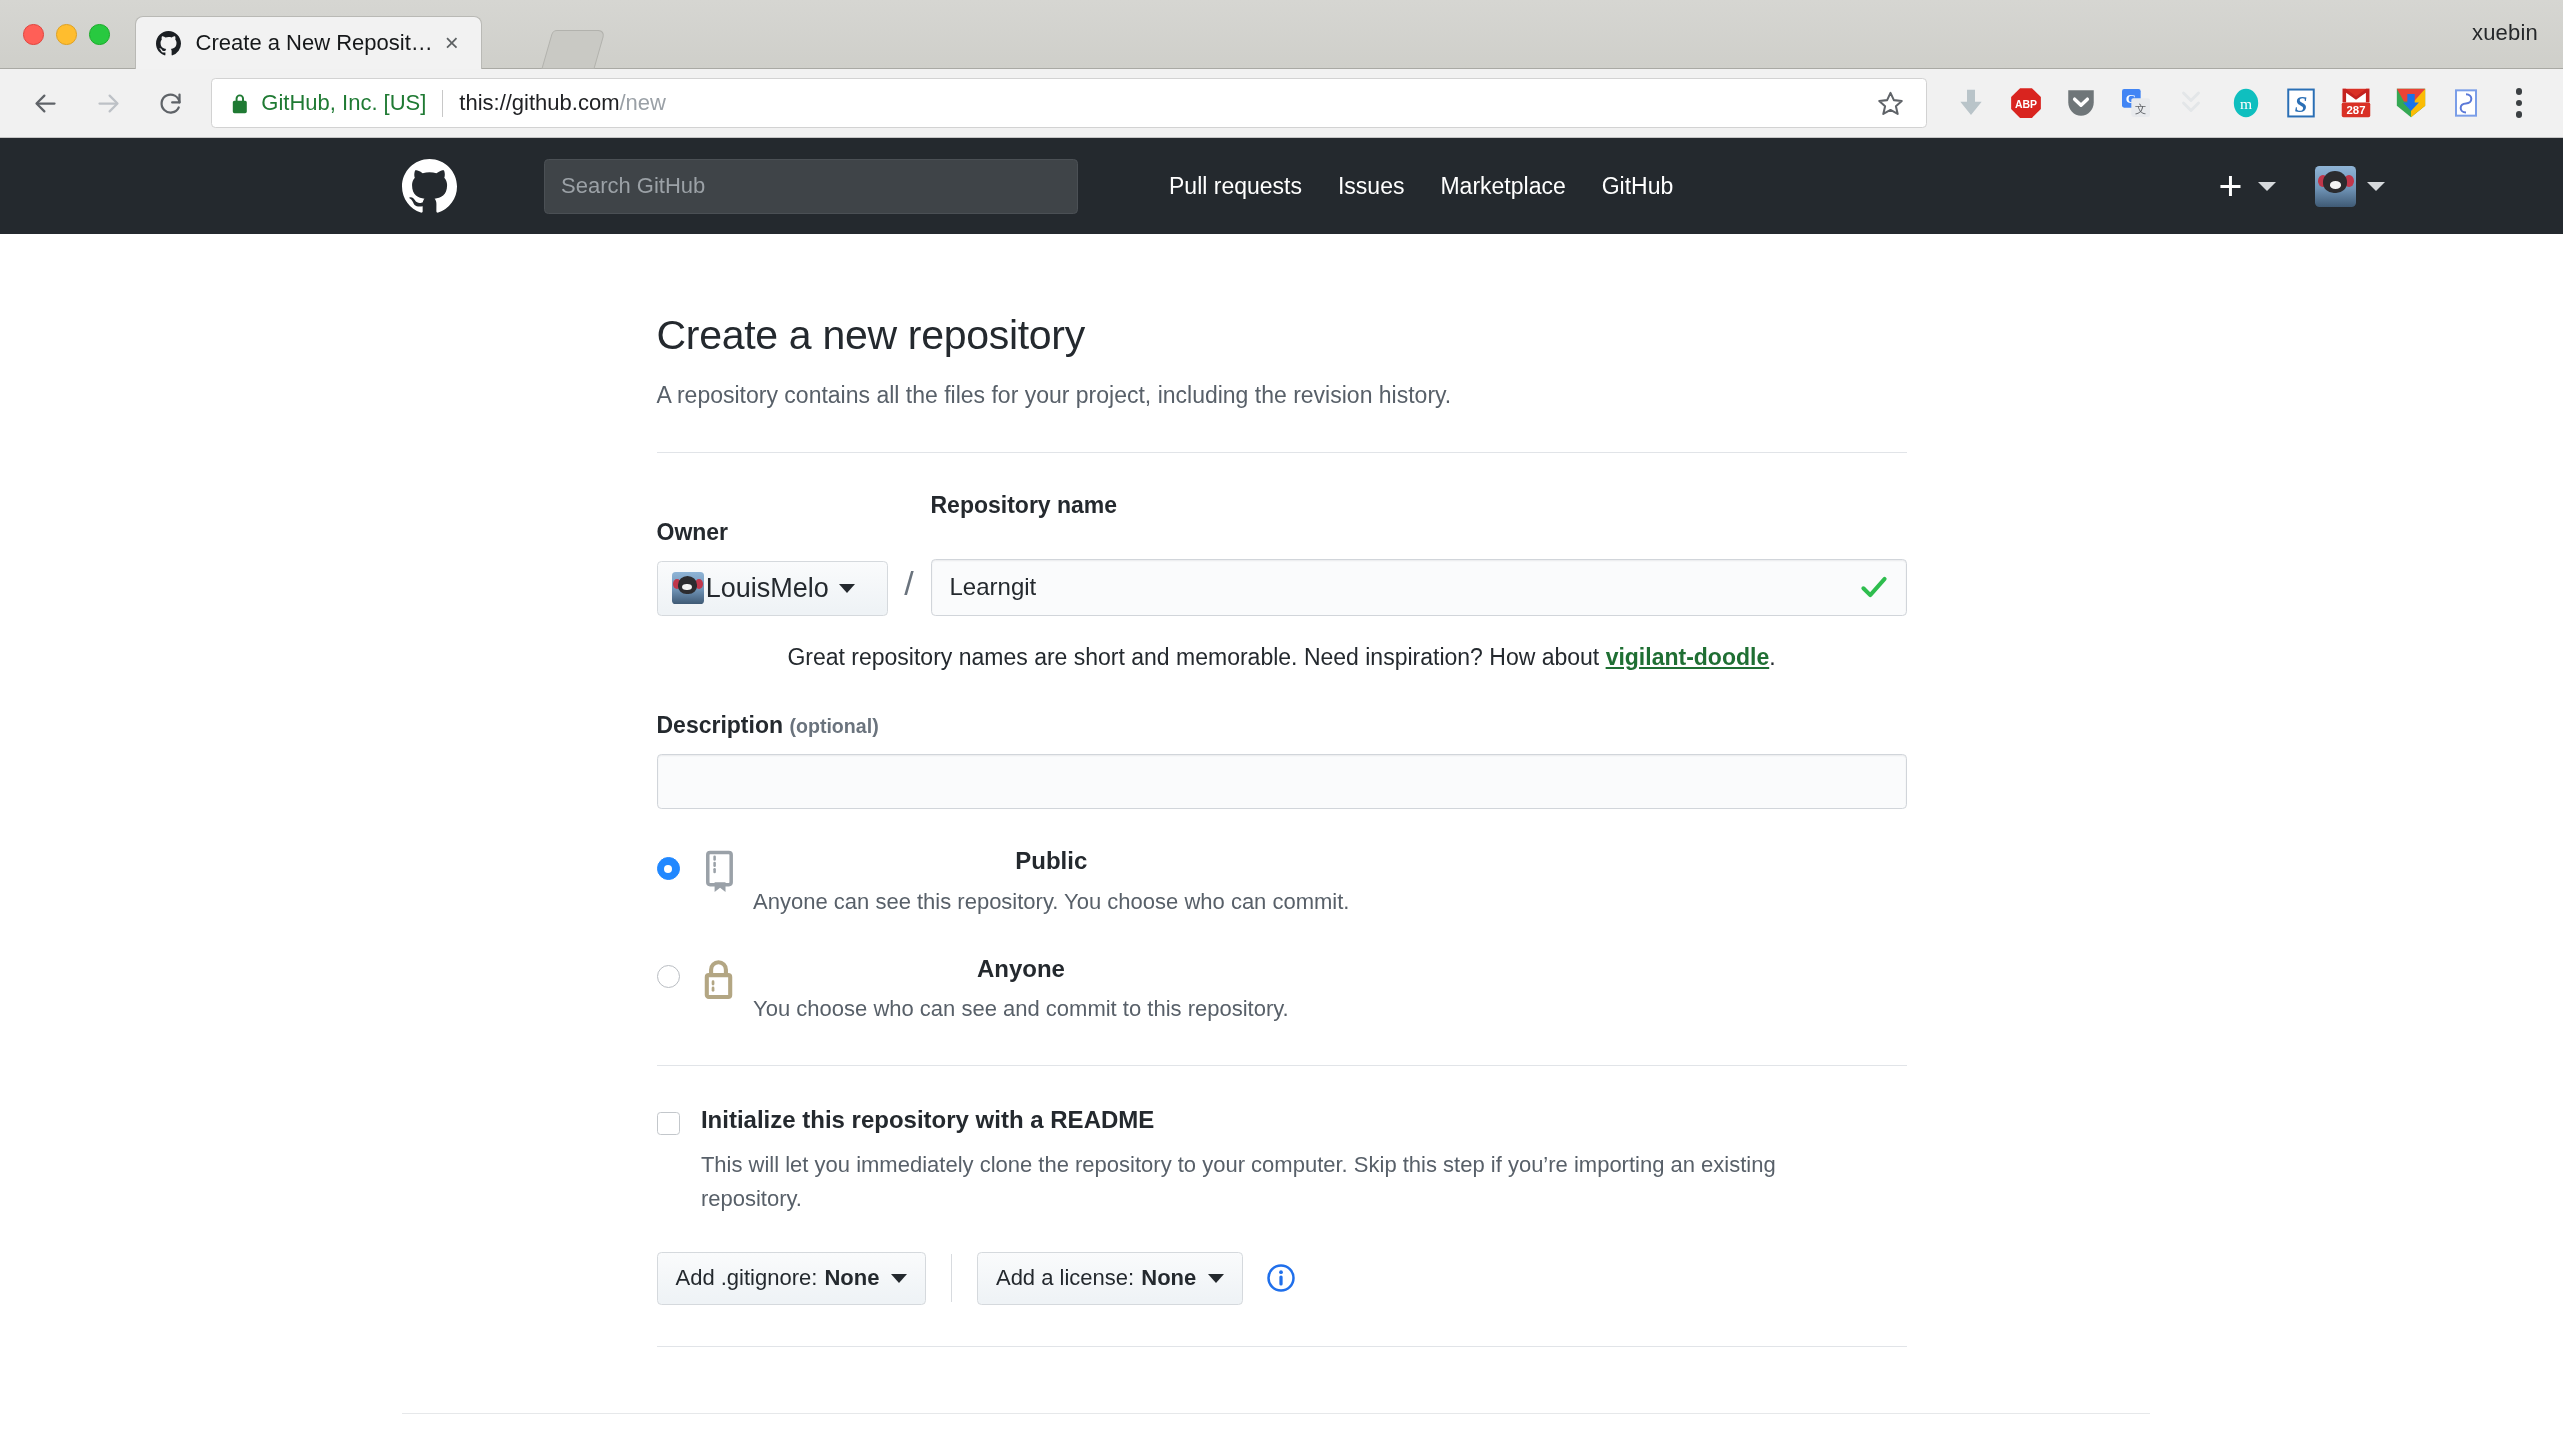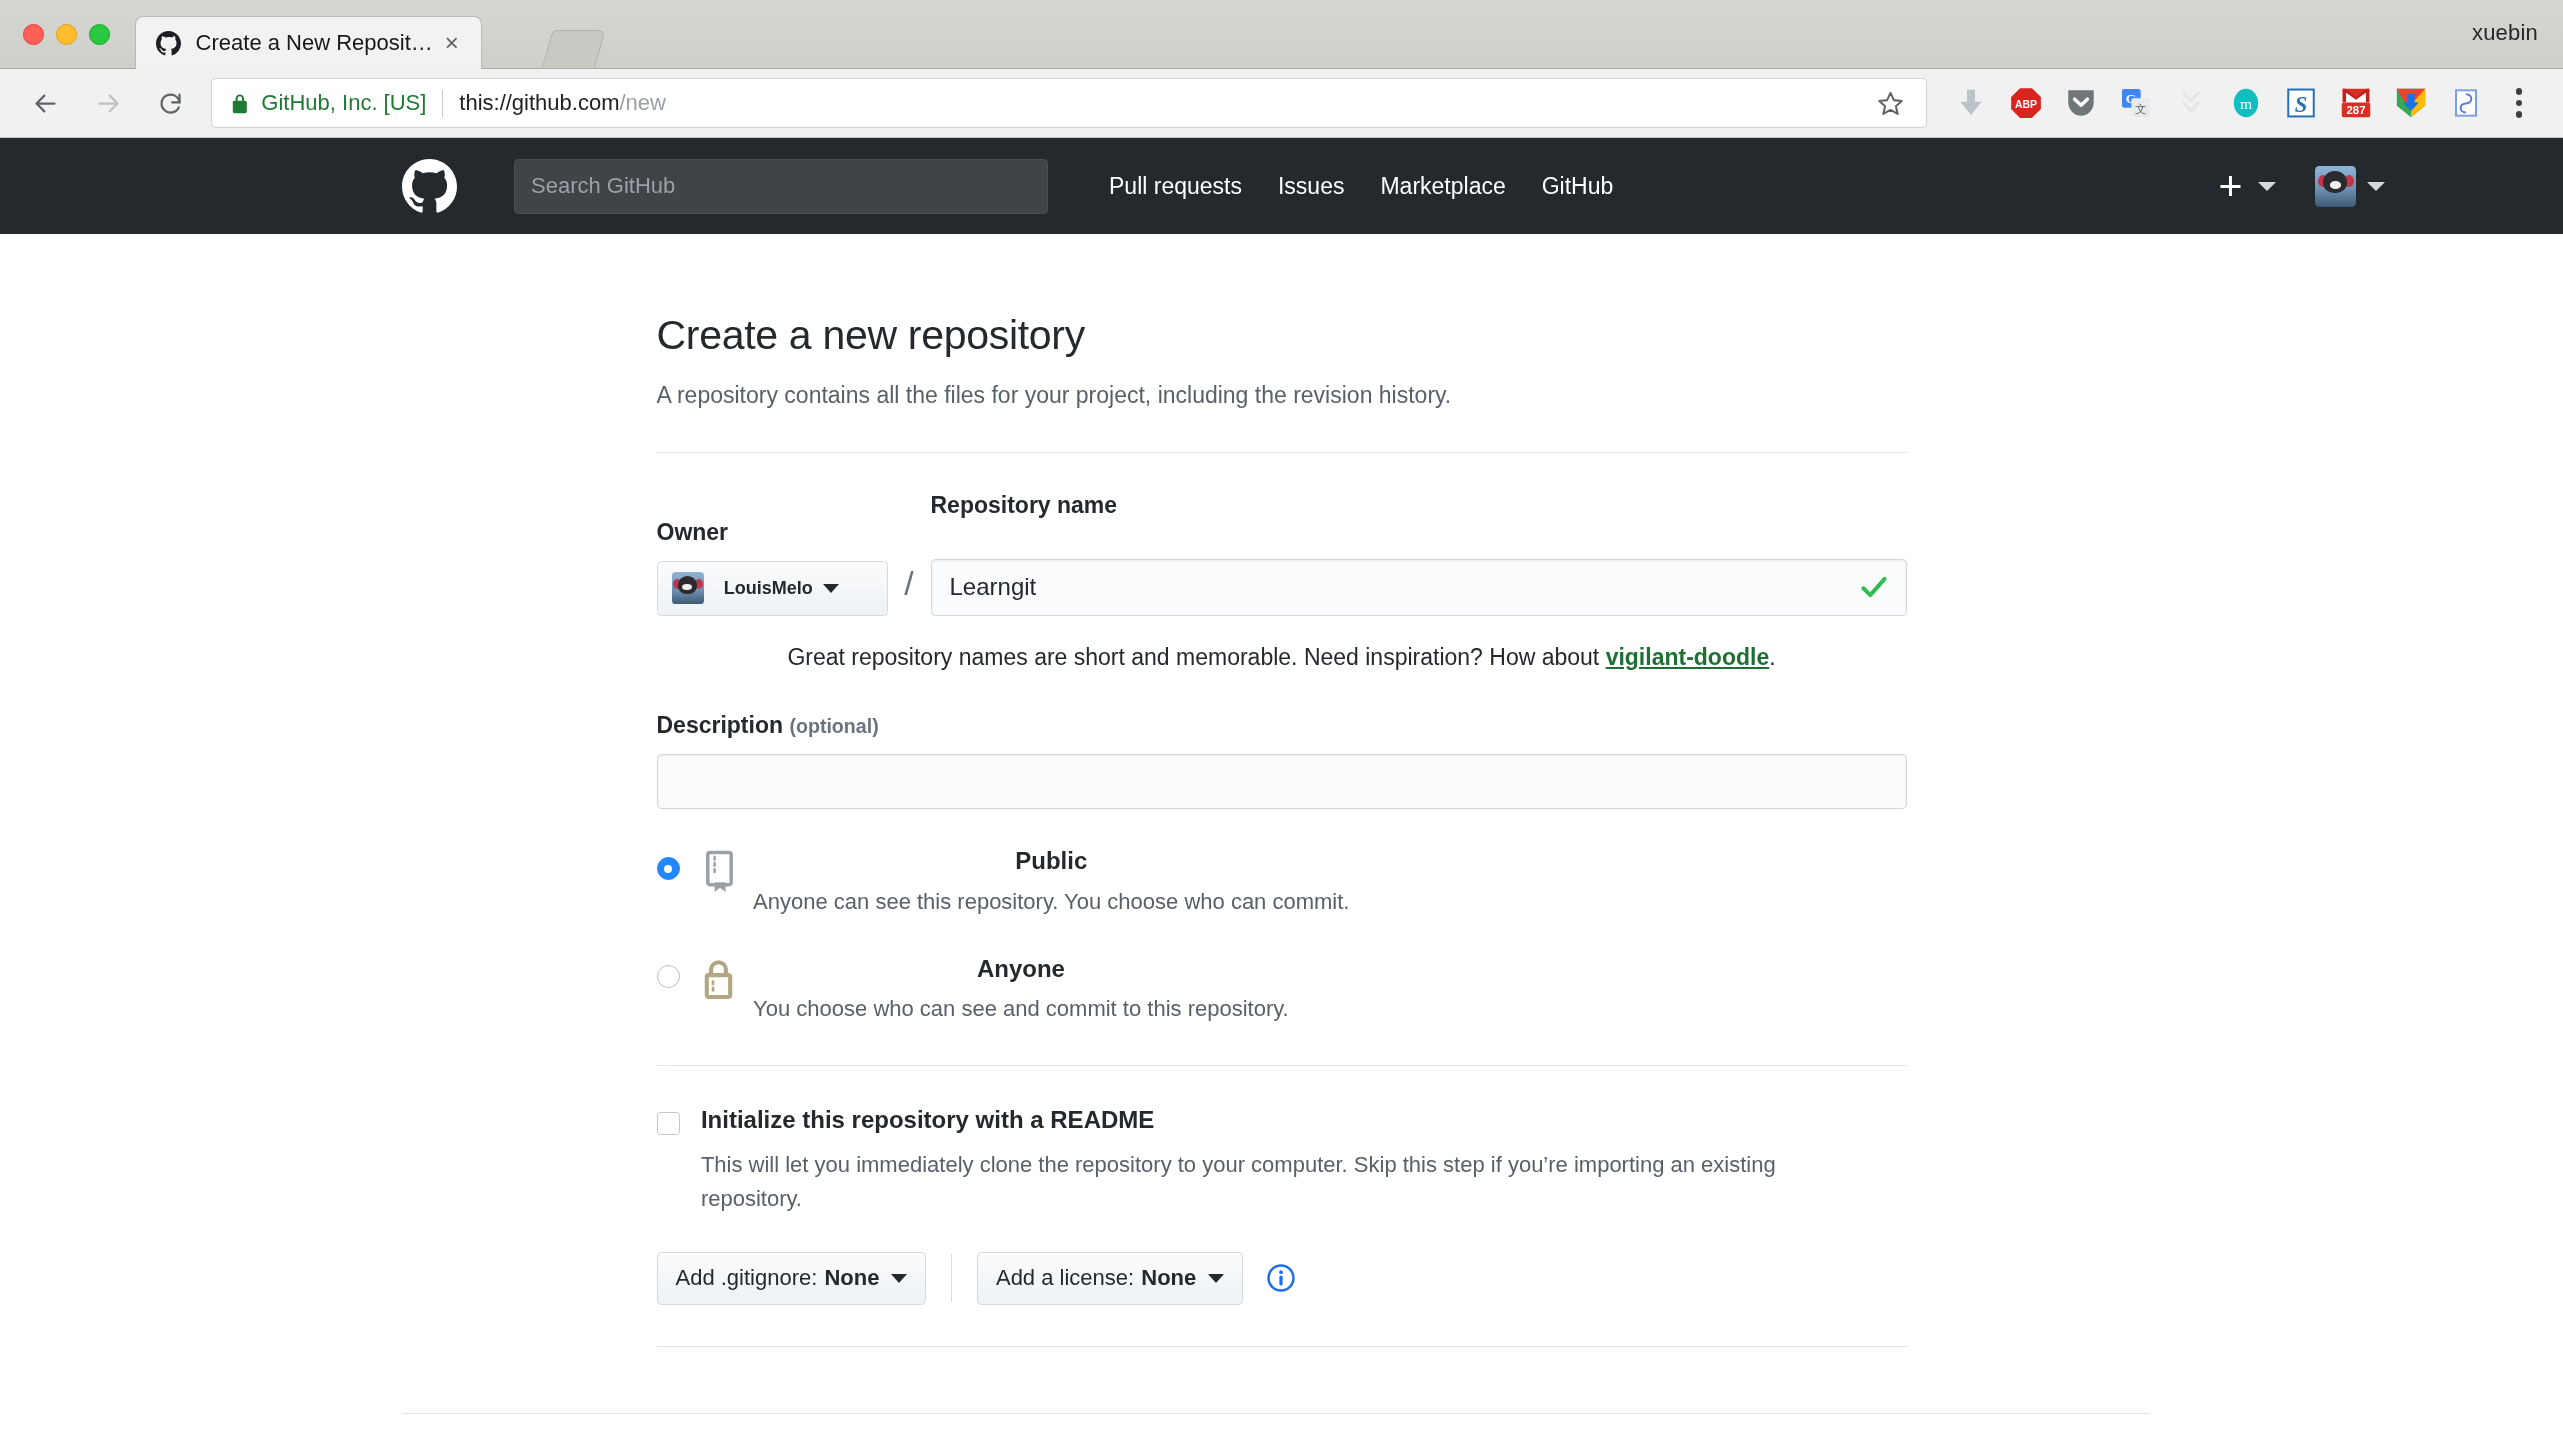--- a/index.html
+++ b/index.html
@@ -103,21 +103,21 @@
     width: 52px; height: 55px; flex: none; margin-right: 12.5px;
     display: flex; flex-direction: column; align-items: center;
     justify-content: center; gap: 5.3px;
   }
   .kebab i { width: 6.2px; height: 6.2px; border-radius: 50%; background: #3c4043; display: block; }
 
   
   .gh-header {
     position: absolute; top: 138px; left: 0; width: 2563px; height: 96px;
     background: #24292e;
-    display: flex; align-items: center;
+    display: flex; align-items: center; gap: 30px;
   }
   .gh-logo { margin-left: 402px; width: 55px; height: 55px; flex: none; }
   .gh-search {
     margin-left: 57px; width: 534px; height: 55px;
     background: #3f4448; border: 0.9px solid #4b5055; border-radius: 4.4px;
     color: #c9cdd1; font-size: 22px;
     padding: 0 16px; outline: none;
     font-family: "Liberation Sans", sans-serif;
   }
   .gh-search::placeholder { color: #9ba1a6; }
@@ -201,21 +201,21 @@
     background: linear-gradient(180deg, #8fb4d6 0%, #6f93b5 55%, #3f5a75 100%);
   }
   .owner-ava .h { position: absolute; left: 6.2px; top: 3.6px; width: 19.6px; height: 18px;
                   background: #2b2b2e; border-radius: 50% 50% 45% 45%; }
   .owner-ava .m { position: absolute; left: 10.7px; top: 11.6px; width: 9.8px; height: 6.2px;
                   background: #f2f2f2; border-radius: 50%; }
   .owner-ava .el, .owner-ava .er { position: absolute; top: 7.1px; width: 8px; height: 9.8px;
                   background: #c0364a; border-radius: 50%; }
   .owner-ava .el { left: 1.8px; } .owner-ava .er { left: 23px; }
   .owner-name {
-    margin-left: 20px; font-size: 18px; font-weight: bold; color: #24292e;
+    margin-left: 2px; font-size: 27px; font-weight: normal; color: #24292e;
     white-space: nowrap;
   }
   .owner-caret {
     width: 0; height: 0; margin-left: 10.7px;
     border-left: 8px solid transparent; border-right: 8px solid transparent;
     border-top: 9px solid #24292e;
   }
 
   .repo-wrap { position: relative; margin-top: 40px; }
   .repo-input {

